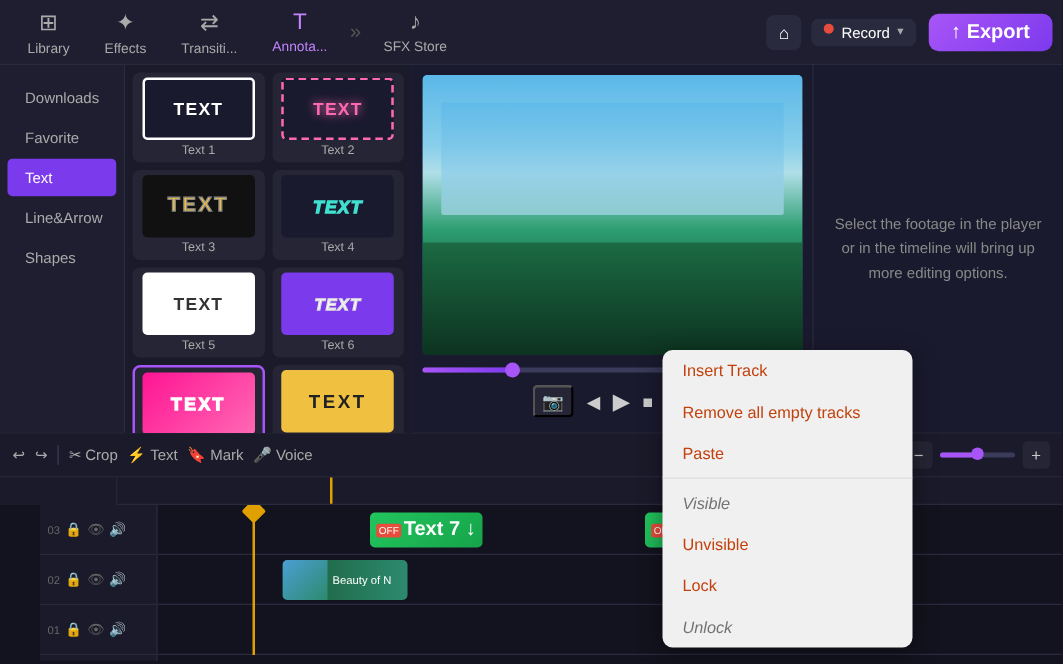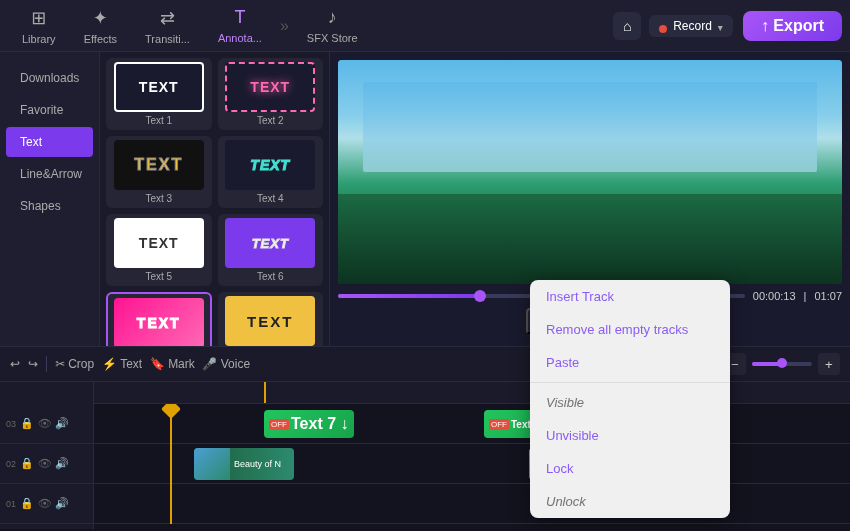--- a/index.html
+++ b/index.html
@@ -6,21 +6,21 @@
     body { width: 850px; height: 531px; background: #1a1a2e; font-family: 'Segoe UI', Arial, sans-serif; overflow: hidden; color: #fff; font-size: 12px; }
 
     
     .top-nav { display: flex; align-items: center; background: #1e1e30; height: 52px; padding: 0 8px; border-bottom: 1px solid #2a2a3e; }
     .nav-item { display: flex; flex-direction: column; align-items: center; justify-content: center; padding: 4px 14px; cursor: pointer; font-size: 11px; color: #aaa; gap: 4px; border-radius: 6px; }
     .nav-item.active { color: #c084fc; }
     .nav-item .icon { font-size: 18px; }
     .nav-separator { color: #555; margin: 0 4px; font-size: 16px; }
     .nav-spacer { flex: 1; }
     .home-btn { width: 28px; height: 28px; background: #2a2a3e; border-radius: 6px; display: flex; align-items: center; justify-content: center; cursor: pointer; font-size: 14px; }
-    .record-btn { display: flex; align-items: flex-end; gap: 6px; background: #2a2a3e; border-radius: 6px; padding: 4px 10px; cursor: pointer; font-size: 12px; }
+    .record-btn { display: flex; align-items: flex-start; gap: 6px; background: #2a2a3e; border-radius: 6px; padding: 4px 10px; cursor: pointer; font-size: 12px; }
     .record-dot { width: 8px; height: 8px; border-radius: 50%; background: #e74c3c; }
     .record-arrow { font-size: 10px; color: #aaa; }
     .export-btn { margin-left: auto; background: linear-gradient(135deg, #a855f7, #7c3aed); color: #fff; border: none; border-radius: 8px; padding: 6px 18px; cursor: pointer; font-size: 16px; font-weight: bold; }
 
     
     .main-layout { display: flex; position: absolute; top: 52px; left: 0; right: 0; bottom: 185px; }
 
     
     .sidebar { width: 100px; background: #1e1e30; display: flex; flex-direction: column; padding: 10px 0; border-right: 1px solid #2a2a3e; }
     .sidebar-item { padding: 8px 14px; cursor: pointer; font-size: 12px; color: #aaa; border-radius: 4px; margin: 1px 6px; }
@@ -43,21 +43,21 @@
     .playback-controls { display: flex; align-items: center; justify-content: center; gap: 10px; padding: 4px 0; }
     .ctrl-btn { background: none; border: none; color: #ccc; cursor: pointer; font-size: 14px; }
     .snap-btn { background: #252535; border-radius: 4px; padding: 3px 6px; cursor: pointer; font-size: 14px; color: #ccc; }
 
     
     .right-panel { width: 200px; background: #1a1a2e; display: flex; align-items: center; justify-content: center; padding: 16px; border-left: 1px solid #2a2a3e; }
     .hint-text { font-size: 12px; color: #888; text-align: center; line-height: 1.6; }
 
     
     .context-menu { position: absolute; top: 280px; left: 530px; background: #f0f0f0; border-radius: 8px; width: 200px; box-shadow: 0 4px 20px rgba(0,0,0,0.4); z-index: 100; overflow: hidden; }
-    .ctx-item { padding: 9px 16px; font-size: 13px; color: #8b5cf6; cursor: pointer; }
+    .ctx-item { padding: 9px 16px; font-size: 13px; color: #c2410c; cursor: pointer; }
     .ctx-item.disabled { color: #737373; cursor: default; font-style: italic; }
     .ctx-divider { height: 1px; background: #ddd; margin: 3px 0; }
 
     
     .timeline { position: absolute; bottom: 0; left: 0; right: 0; height: 185px; background: #13131f; border-top: 1px solid #2a2a3e; }
     .timeline-toolbar { display: flex; align-items: center; gap: 8px; padding: 6px 10px; background: #1a1a2a; border-bottom: 1px solid #2a2a3e; }
     .tl-btn { background: none; border: none; color: #aaa; cursor: pointer; font-size: 12px; display: flex; align-items: center; gap: 3px; }
     .tl-separator { width: 1px; height: 16px; background: #3a3a5a; }
     .tl-right { margin-left: auto; display: flex; align-items: center; gap: 6px; }
     .tl-zoom-btn { background: #252535; border: none; color: #ccc; width: 22px; height: 22px; border-radius: 4px; cursor: pointer; display: flex; align-items: center; justify-content: center; }
@@ -208,20 +208,23 @@
     </div>
     <div class="playback-controls">
       <button class="snap-btn">📷</button>
       <button class="ctrl-btn">◀</button>
       <button class="ctrl-btn" style="font-size:18px;">▶</button>
       <button class="ctrl-btn">■</button>
       <button class="ctrl-btn">▶▶</button>
     </div>
   </div>
 
+  <div class="right-panel">
+    <p class="hint-text">Select the footage in the player or in the timeline will bring up more editing options.</p>
+  </div>
 
 </div>
 
 <div class="context-menu">
   <div class="ctx-item">Insert Track</div>
   <div class="ctx-item">Remove all empty tracks</div>
   <div class="ctx-item">Paste</div>
   <div class="ctx-divider"></div>
   <div class="ctx-item disabled">Visible</div>
   <div class="ctx-item">Unvisible</div>
@@ -266,21 +269,21 @@
     </div>
   </div>
 
   <div style="display:flex;">
     <div style="width:94px;background:#1a1a2a;border-right:1px solid #2a2a3e;height:22px;"></div>
     <div class="time-ruler" style="flex:1;position:relative;">
       <div class="playhead-line"></div>
     </div>
   </div>
 
-  <div style="display:flex;height:calc(185px - 60px);">
+  <div style="display:flex;height:calc(185px - 60px);margin-left:32px;">
 
     <div style="width:94px;background:#1a1a2a;border-right:1px solid #2a2a3e;display:flex;flex-direction:column;">
 
       <div class="track-ctrl" style="height:40px;border-bottom:1px solid #2a2a3e;">
         <span class="track-num">03</span>
         <span class="tc-icon">🔒</span>
         <span class="tc-icon">👁</span>
         <span class="tc-icon">🔊</span>
       </div>
 

